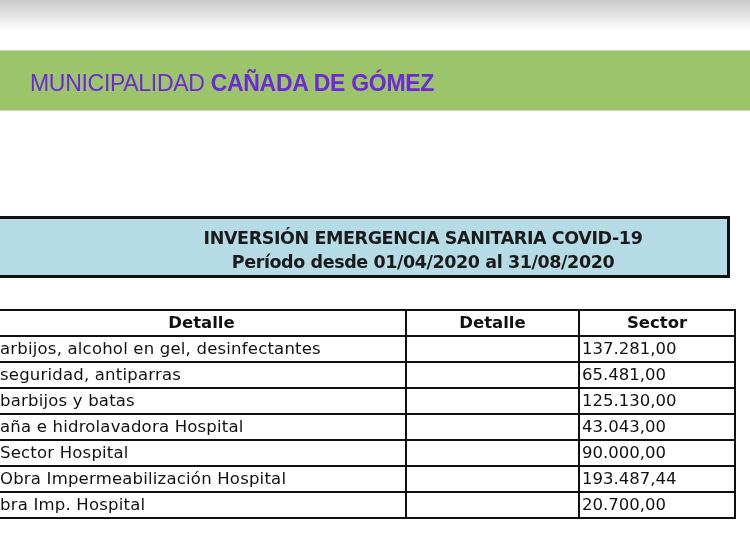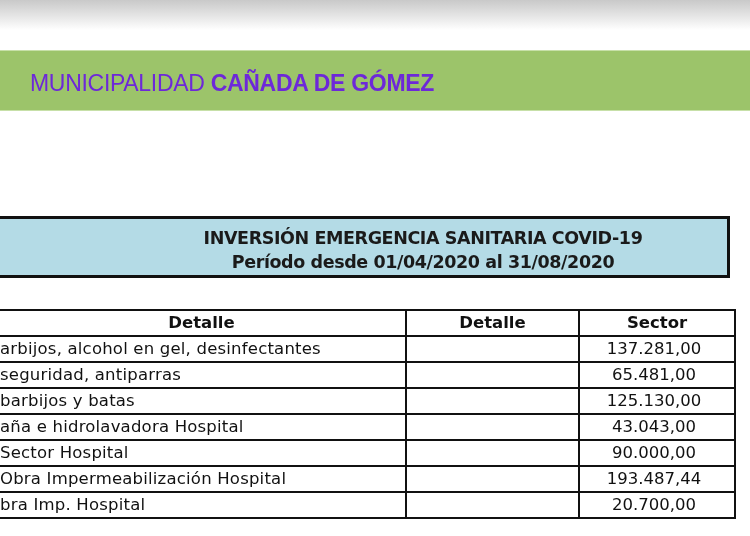--- a/index.html
+++ b/index.html
@@ -45,21 +45,21 @@
       table-layout: fixed;
     }
     table.data td, table.data th {
       border: 2.5px solid #111;
       height: 24px; padding: 0 2px;
       font-family: "DejaVu Sans", sans-serif;
       font-size: 16.5px; line-height: 24px; white-space: nowrap; overflow: hidden;
     }
     table.data th { font-weight: bold; text-align: center; }
     table.data td.detail { text-align: left; letter-spacing: 0.2px; }
-    table.data td.num { text-align: center; padding-right: 8px; }
+    table.data td.num { text-align: left; padding-right: 8px; }
     col.c1 { width: 409px; }
     col.c2 { width: 173px; }
     col.c3 { width: 156px; }
   </style>
 </head>
 <body>
 
 <div class="top-shade"></div>
 
 <div class="green-band">

